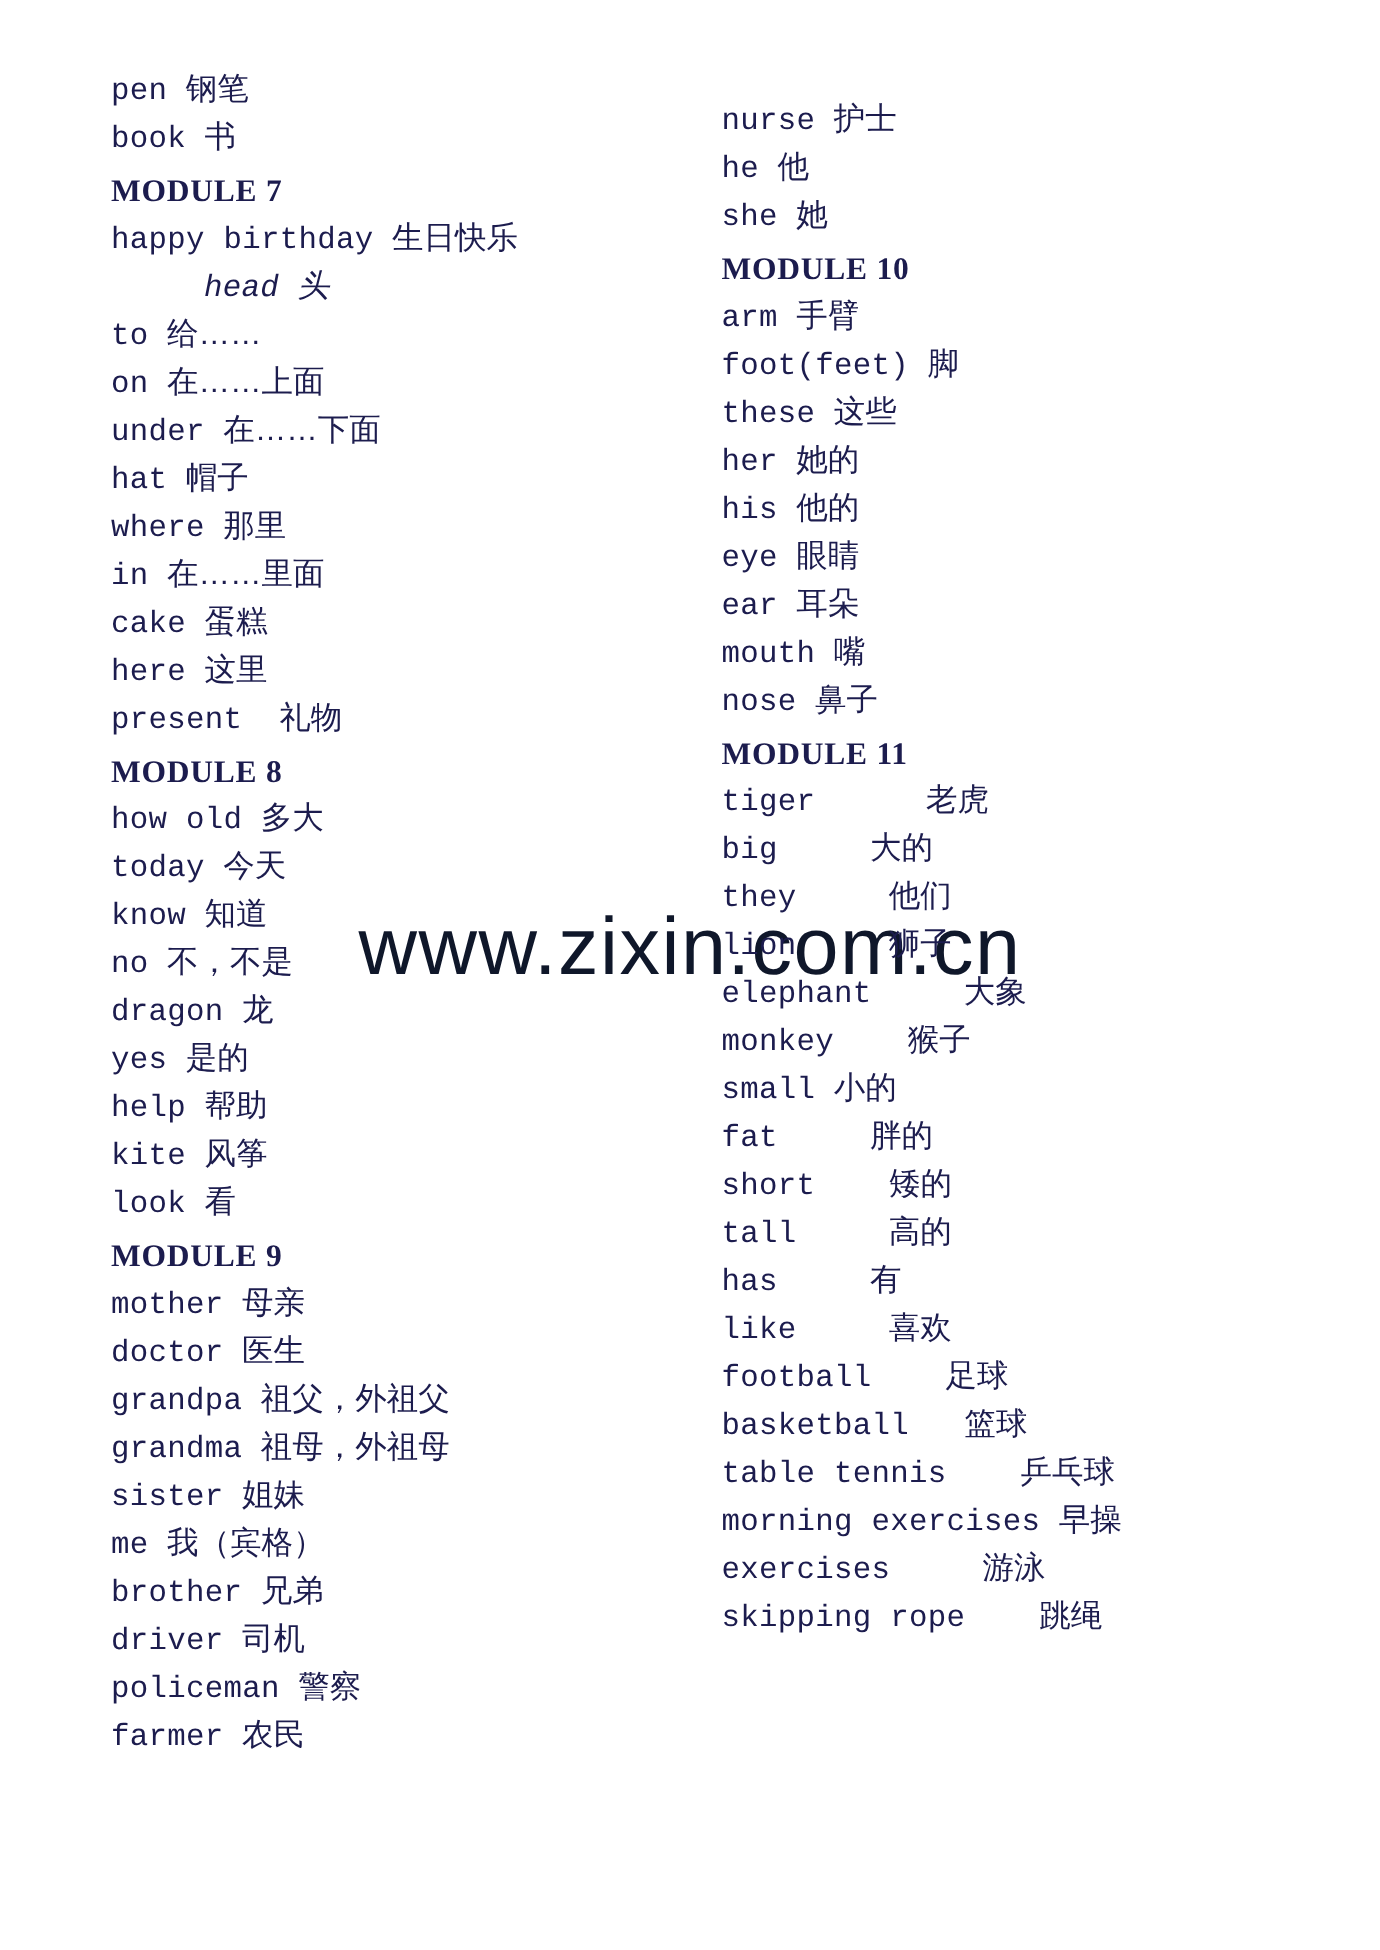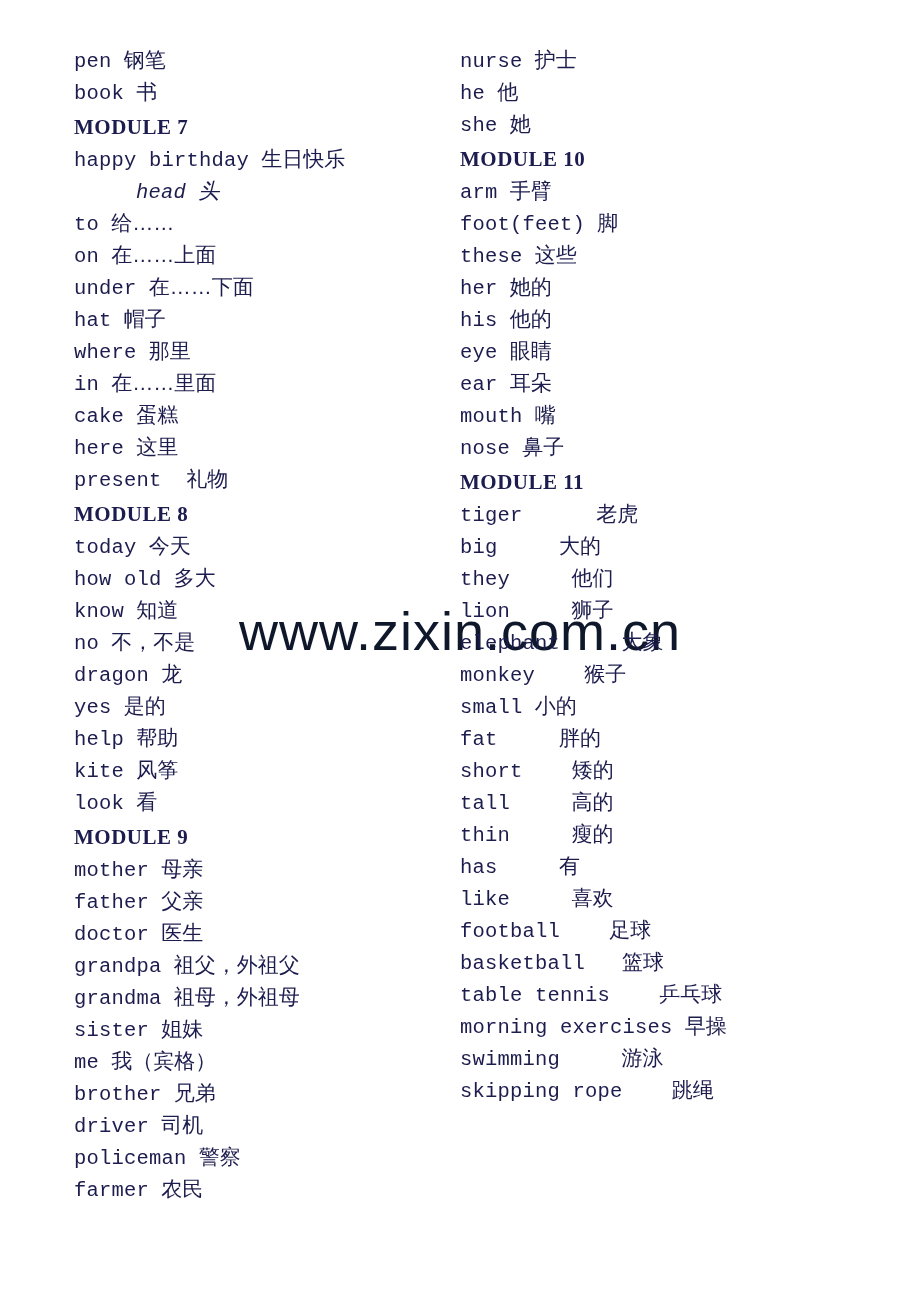--- a/index.html
+++ b/index.html
@@ -46,21 +46,21 @@
     left: 0;
     top: 44px;
     width: 920px;
     z-index: 10;
   }
   .col {
     position: absolute;
     top: 0;
   }
   .col-left  { left: 74px;  width: 390px; }
-  .col-right { left: 460px; width: 420px; }
+  .col-right { left: 481px; width: 420px; margin-top: 20px; }
 
   .line {
     height: 32px;
     line-height: 32px;
     white-space: pre;
     color: #1c1c4e;
   }
 
   .en {
     font-family: "Liberation Mono", "DejaVu Sans Mono", monospace;
@@ -104,32 +104,31 @@
         <div class="line"><span class="en">to</span><span class="gap"> </span><span class="zh">给……</span></div>
         <div class="line"><span class="en">on</span><span class="gap"> </span><span class="zh">在……上面</span></div>
         <div class="line"><span class="en">under</span><span class="gap"> </span><span class="zh">在……下面</span></div>
         <div class="line"><span class="en">hat</span><span class="gap"> </span><span class="zh">帽子</span></div>
         <div class="line"><span class="en">where</span><span class="gap"> </span><span class="zh">那里</span></div>
         <div class="line"><span class="en">in</span><span class="gap"> </span><span class="zh">在……里面</span></div>
         <div class="line"><span class="en">cake</span><span class="gap"> </span><span class="zh">蛋糕</span></div>
         <div class="line"><span class="en">here</span><span class="gap"> </span><span class="zh">这里</span></div>
         <div class="line"><span class="en">present</span><span class="gap">  </span><span class="zh">礼物</span></div>
         <div class="line module"><span class="en">MODULE 8</span></div>
+        <div class="line"><span class="en">how old</span><span class="gap"> </span><span class="zh">多大</span></div>
         <div class="line"><span class="en">today</span><span class="gap"> </span><span class="zh">今天</span></div>
-        <div class="line"><span class="en">how old</span><span class="gap"> </span><span class="zh">多大</span></div>
         <div class="line"><span class="en">know</span><span class="gap"> </span><span class="zh">知道</span></div>
         <div class="line"><span class="en">no</span><span class="gap"> </span><span class="zh">不，不是</span></div>
         <div class="line"><span class="en">dragon</span><span class="gap"> </span><span class="zh">龙</span></div>
         <div class="line"><span class="en">yes</span><span class="gap"> </span><span class="zh">是的</span></div>
         <div class="line"><span class="en">help</span><span class="gap"> </span><span class="zh">帮助</span></div>
         <div class="line"><span class="en">kite</span><span class="gap"> </span><span class="zh">风筝</span></div>
         <div class="line"><span class="en">look</span><span class="gap"> </span><span class="zh">看</span></div>
         <div class="line module"><span class="en">MODULE 9</span></div>
         <div class="line"><span class="en">mother</span><span class="gap"> </span><span class="zh">母亲</span></div>
-        <div class="line"><span class="en">father</span><span class="gap"> </span><span class="zh">父亲</span></div>
         <div class="line"><span class="en">doctor</span><span class="gap"> </span><span class="zh">医生</span></div>
         <div class="line"><span class="en">grandpa</span><span class="gap"> </span><span class="zh">祖父，外祖父</span></div>
         <div class="line"><span class="en">grandma</span><span class="gap"> </span><span class="zh">祖母，外祖母</span></div>
         <div class="line"><span class="en">sister</span><span class="gap"> </span><span class="zh">姐妹</span></div>
         <div class="line"><span class="en">me</span><span class="gap"> </span><span class="zh">我（宾格）</span></div>
         <div class="line"><span class="en">brother</span><span class="gap"> </span><span class="zh">兄弟</span></div>
         <div class="line"><span class="en">driver</span><span class="gap"> </span><span class="zh">司机</span></div>
         <div class="line"><span class="en">policeman</span><span class="gap"> </span><span class="zh">警察</span></div>
         <div class="line"><span class="en">farmer</span><span class="gap"> </span><span class="zh">农民</span></div>
       </div>
@@ -151,25 +150,24 @@
         <div class="line"><span class="en">tiger</span><span class="gap">      </span><span class="zh">老虎</span></div>
         <div class="line"><span class="en">big</span><span class="gap">     </span><span class="zh">大的</span></div>
         <div class="line"><span class="en">they</span><span class="gap">     </span><span class="zh">他们</span></div>
         <div class="line"><span class="en">lion</span><span class="gap">     </span><span class="zh">狮子</span></div>
         <div class="line"><span class="en">elephant</span><span class="gap">     </span><span class="zh">大象</span></div>
         <div class="line"><span class="en">monkey</span><span class="gap">    </span><span class="zh">猴子</span></div>
         <div class="line"><span class="en">small</span><span class="gap"> </span><span class="zh">小的</span></div>
         <div class="line"><span class="en">fat</span><span class="gap">     </span><span class="zh">胖的</span></div>
         <div class="line"><span class="en">short</span><span class="gap">    </span><span class="zh">矮的</span></div>
         <div class="line"><span class="en">tall</span><span class="gap">     </span><span class="zh">高的</span></div>
-        <div class="line"><span class="en">thin</span><span class="gap">     </span><span class="zh">瘦的</span></div>
         <div class="line"><span class="en">has</span><span class="gap">     </span><span class="zh">有</span></div>
         <div class="line"><span class="en">like</span><span class="gap">     </span><span class="zh">喜欢</span></div>
         <div class="line"><span class="en">football</span><span class="gap">    </span><span class="zh">足球</span></div>
         <div class="line"><span class="en">basketball</span><span class="gap">   </span><span class="zh">篮球</span></div>
         <div class="line"><span class="en">table tennis</span><span class="gap">    </span><span class="zh">乒乓球</span></div>
         <div class="line"><span class="en">morning exercises</span><span class="gap"> </span><span class="zh">早操</span></div>
-        <div class="line"><span class="en">swimming</span><span class="gap">     </span><span class="zh">游泳</span></div>
+        <div class="line"><span class="en">exercises</span><span class="gap">     </span><span class="zh">游泳</span></div>
         <div class="line"><span class="en">skipping rope</span><span class="gap">    </span><span class="zh">跳绳</span></div>
       </div>
   </div>
 
 </div>
 
 </body></html>

